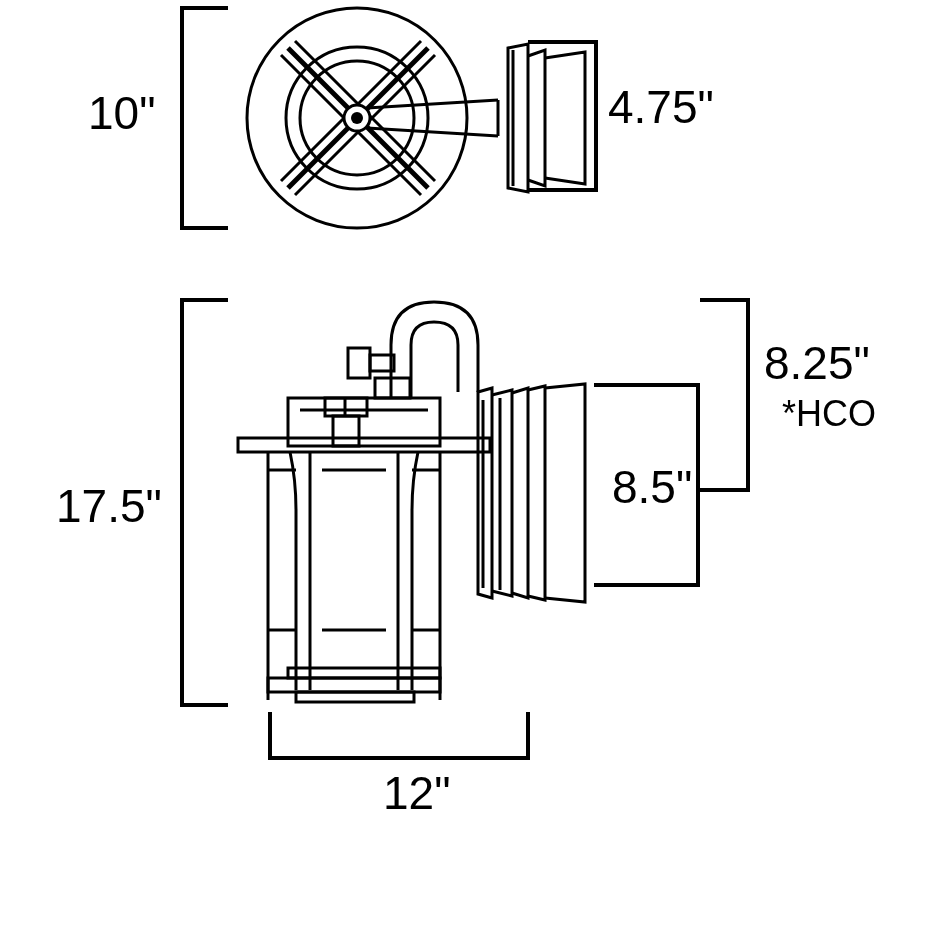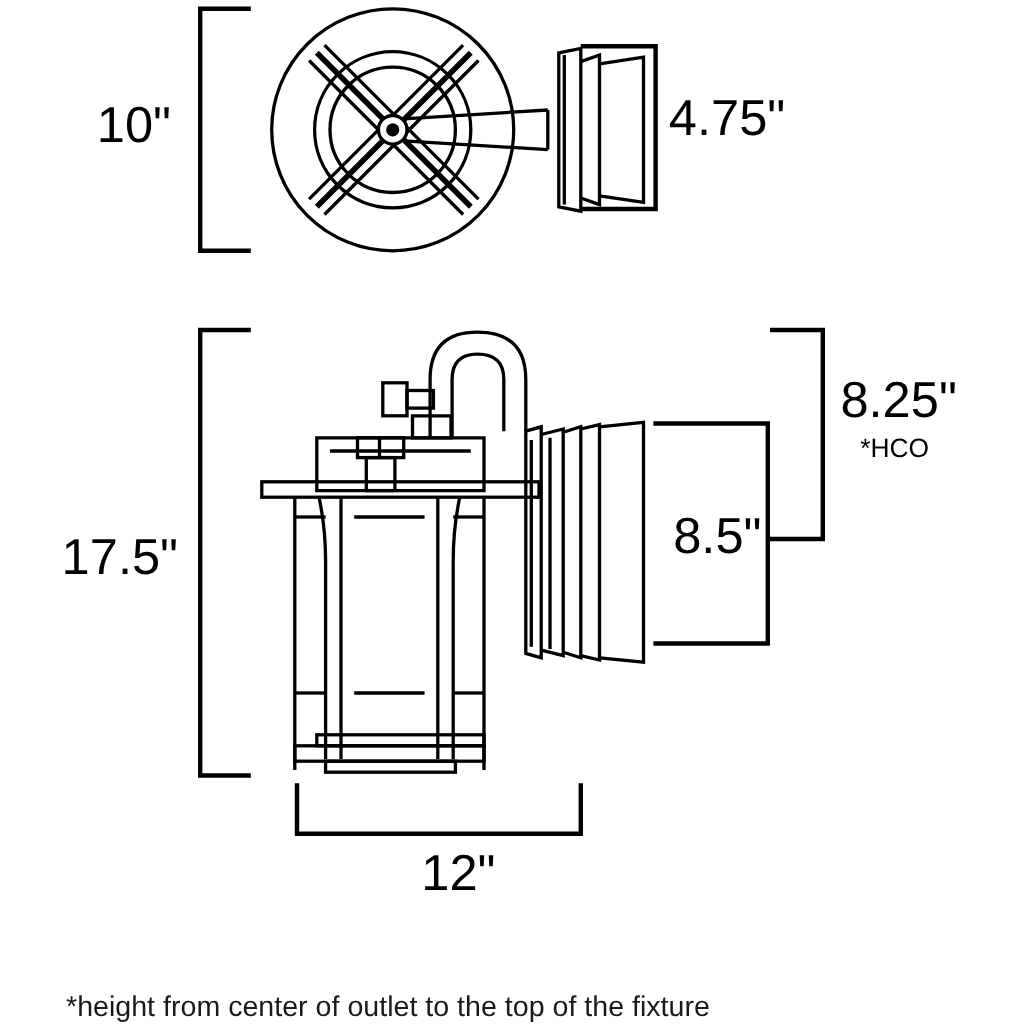--- a/index.html
+++ b/index.html
@@ -48,21 +48,21 @@
     font-size: 46px;
   }
   #label-825 {
     left: 764px;
     top: 340px;
     font-size: 46px;
   }
   #label-hco {
     left: 782px;
     top: 396px;
-    font-size: 24px;
+    font-size: 36px;
   }
   #label-85 {
     left: 612px;
     top: 464px;
     font-size: 46px;
   }
   #label-12 {
     left: 383px;
     top: 770px;
     font-size: 46px;
@@ -211,15 +211,14 @@
   <div class="dim-label" id="label-175">17.5"</div>
 
   <div class="dim-label" id="label-825">8.25"</div>
 
   <div class="dim-label" id="label-hco">*HCO</div>
 
   <div class="dim-label" id="label-85">8.5"</div>
 
   <div class="dim-label" id="label-12">12"</div>
 
-  <div id="footnote">*height from center of outlet to the top of the fixture</div>
 
 </div>
 
 </body></html>

